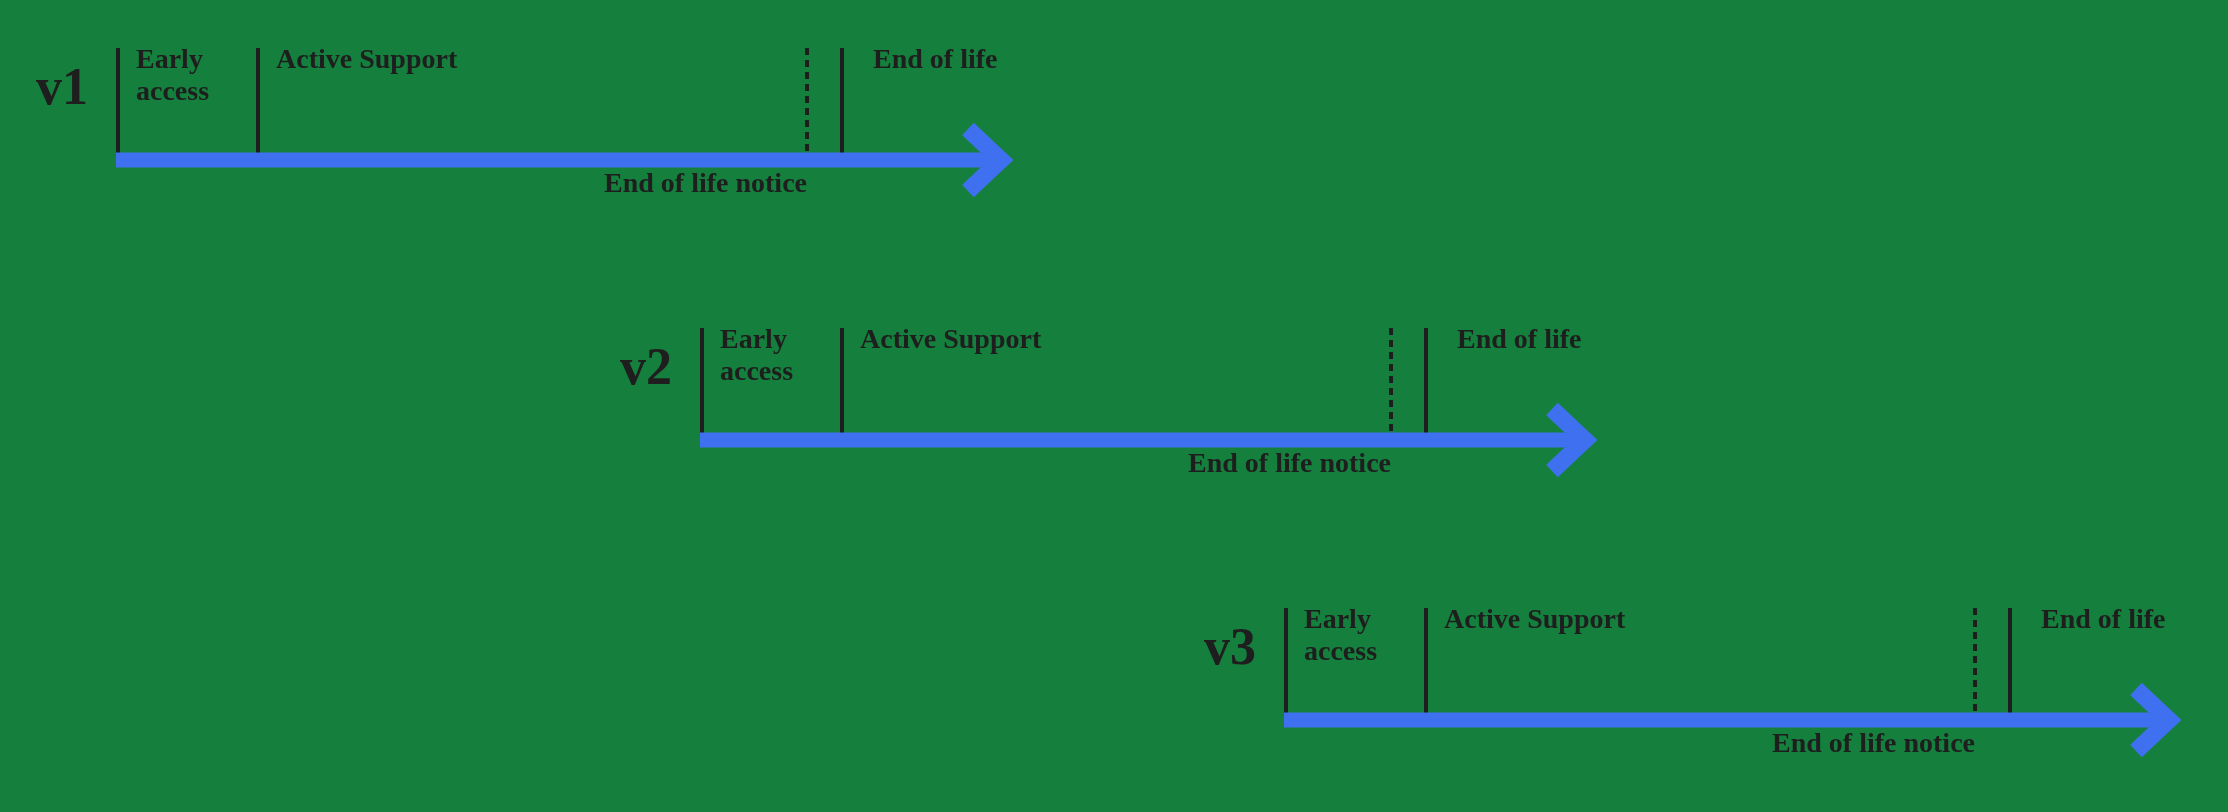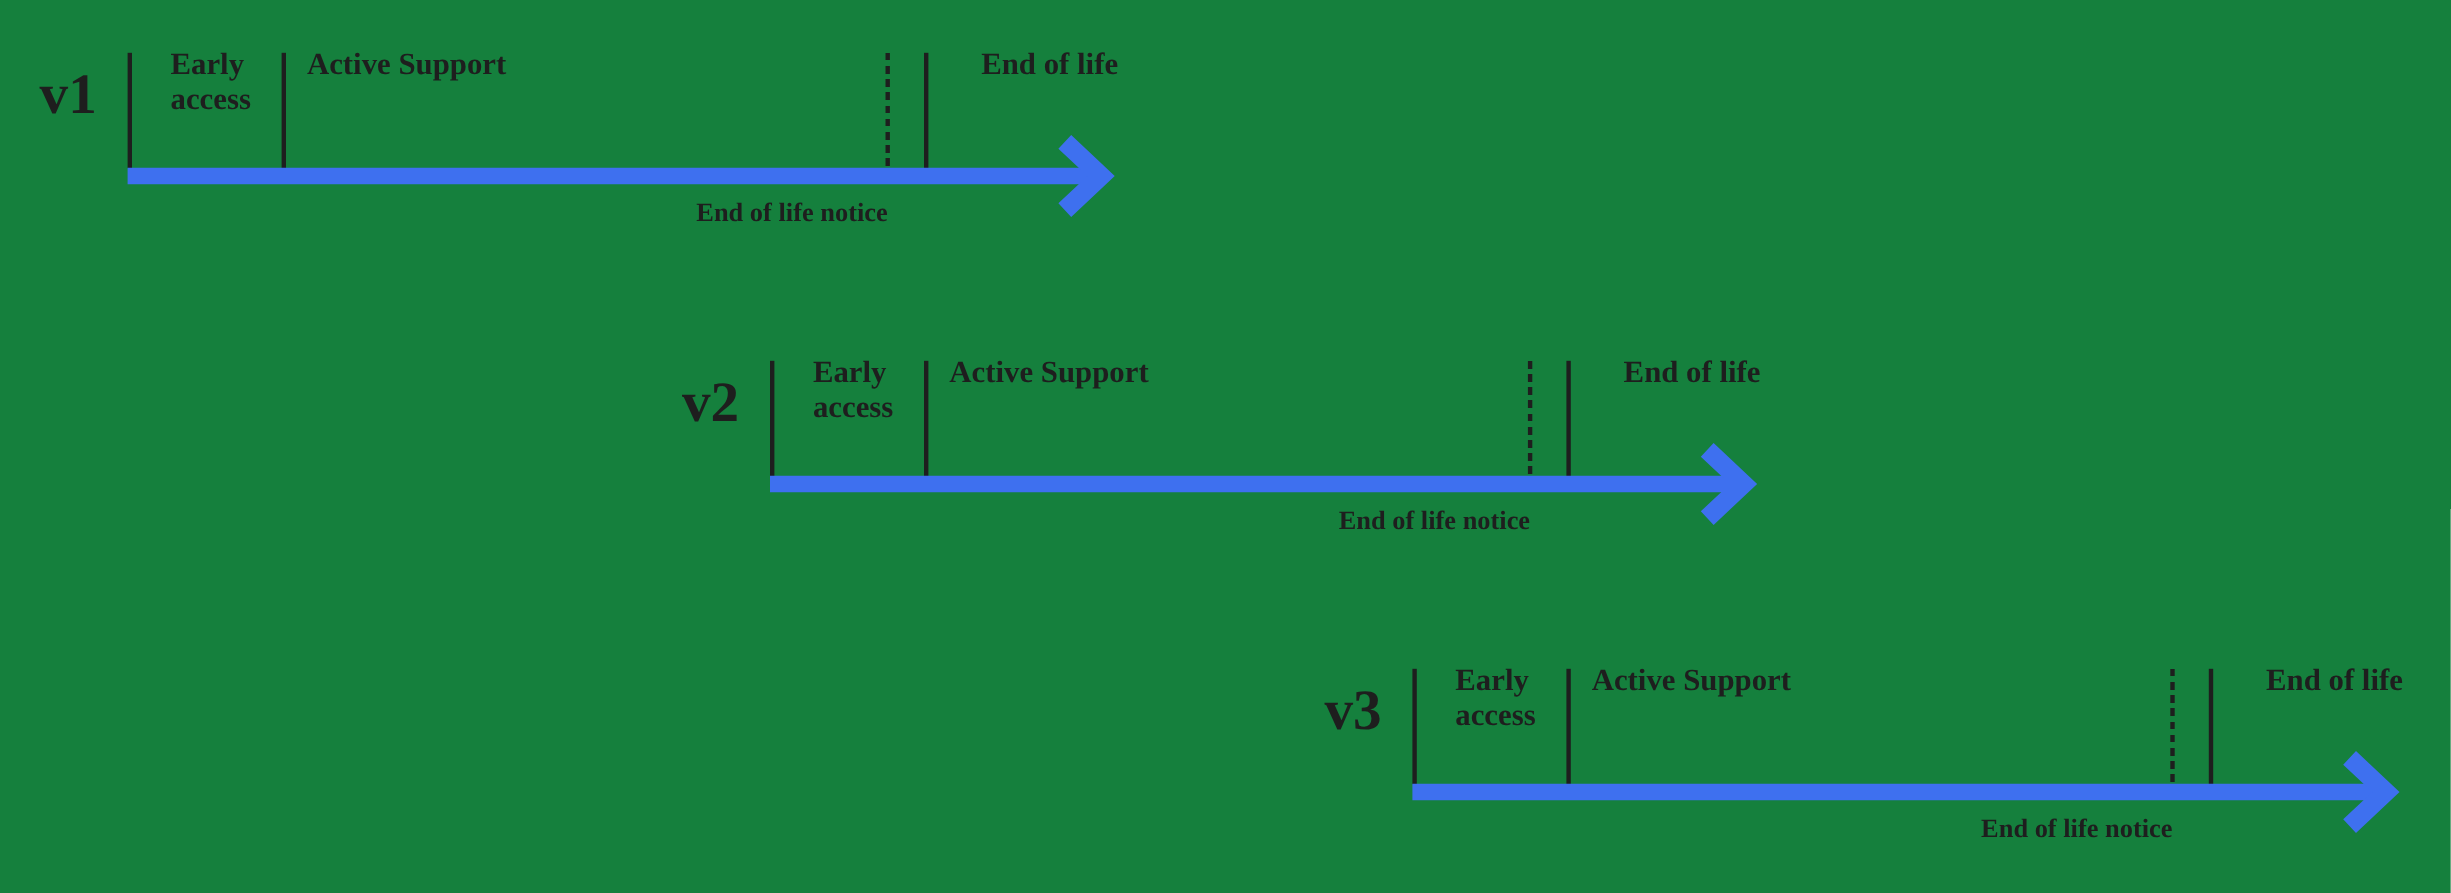--- a/index.html
+++ b/index.html
@@ -50,44 +50,43 @@
       transparent 7px, transparent 12px
     );
   }
   .phase-label {
     position: absolute;
     top: -5px;
     font-size: 28px;
     line-height: 32px;
     font-weight: 700;
     white-space: nowrap;
-    margin-left: 19px;
   }
   .phase-label.l-early {
     left: 18px;
     width: 112px;
     white-space: normal; 
   }
-  .phase-label.l-active { left: 142px; }
+  .phase-label.l-active { left: 158px; }
   .phase-label.l-eol    { left: 755px; }
   .arrow-svg {
     position: absolute;
     left: -2px;
     top: 72px;
     width: 910px;
     height: 82px;
     overflow: visible;
   }
   .notice-label {
     position: absolute;
     left: 289px;
-    top: 130px;
+    top: 119px;
     width: 400px;
     text-align: right;
-    font-size: 24px;
+    font-size: 28px;
     line-height: 32px;
     font-weight: 700;
     white-space: nowrap;
   }
 </style>
 </head>
 <body>
 
 <div class="canvas">
 

